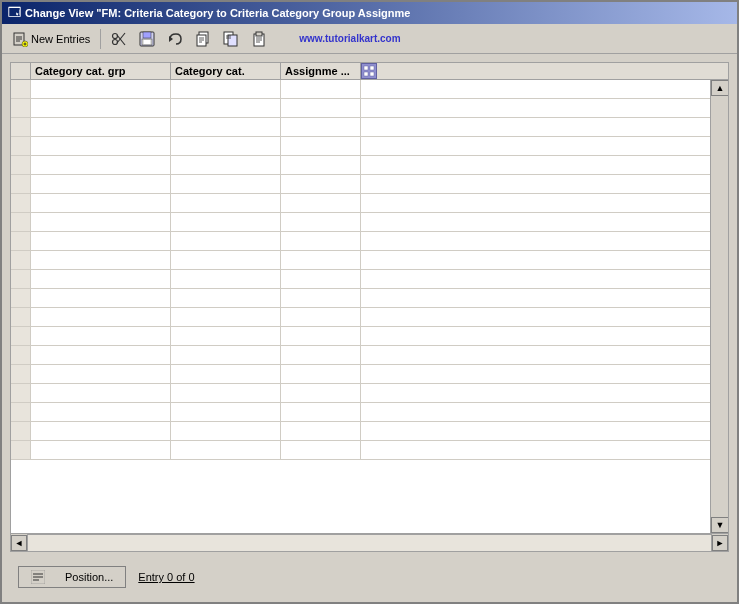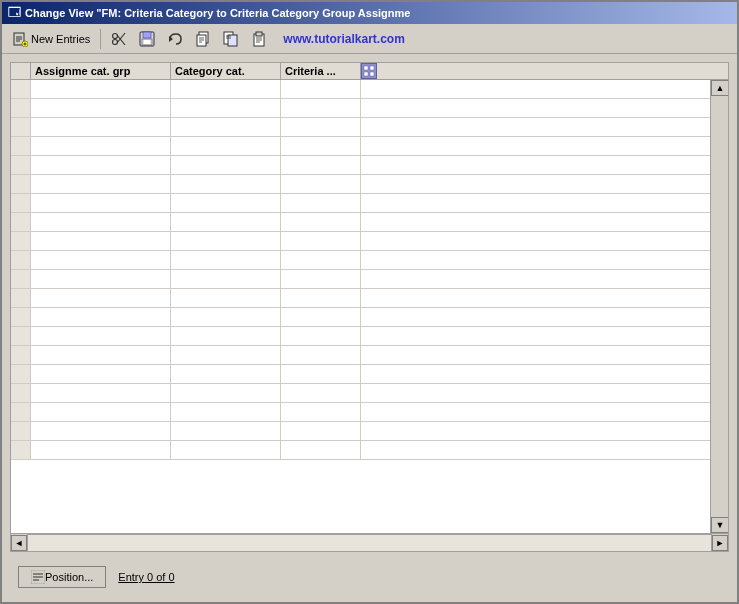--- a/index.html
+++ b/index.html
@@ -72,23 +72,23 @@
 
     .toolbar-separator {
       width: 1px;
       height: 20px;
       background: #a0a0a0;
       margin: 0 2px;
     }
 
     .watermark-text {
       color: #3333cc;
-      font-size: 12px;
+      font-size: 10px;
       font-weight: bold;
-      margin-left: 8px;
+      margin-left: 24px;
     }
 
     .content-area {
       flex: 1;
       padding: 8px;
       display: flex;
       flex-direction: column;
       gap: 8px;
       overflow: hidden;
     }
@@ -212,21 +212,21 @@
       padding: 6px 8px;
       display: flex;
       align-items: center;
       gap: 12px;
       flex-shrink: 0;
     }
 
     .position-btn {
       display: flex;
       align-items: center;
-      gap: 0;
+      gap: 20px;
       background: #d4d0c8;
       border: 1px solid #808080;
       padding: 3px 12px;
       cursor: pointer;
       font-size: 11px;
     }
 
     .position-icon {
       width: 14px;
       height: 14px;
@@ -360,23 +360,23 @@
 
     <span class="watermark-text">www.tutorialkart.com</span>
   </div>
 
   <div class="content-area">
 
     <div class="table-container">
 
       <div class="table-header">
         <div class="table-header-cell col-select"></div>
-        <div class="table-header-cell">Assignme cat. grp</div>
+        <div class="table-header-cell">Category cat. grp</div>
         <div class="table-header-cell">Category cat.</div>
-        <div class="table-header-cell">Criteria ...</div>
+        <div class="table-header-cell">Assignme ...</div>
         <div class="settings-icon">
           <svg width="12" height="12" viewBox="0 0 12 12">
             <rect x="0" y="0" width="12" height="12" fill="#9090d0"></rect>
             <rect x="1" y="1" width="4" height="4" fill="white" stroke="#6060a0" stroke-width="0.5"></rect>
             <rect x="7" y="1" width="4" height="4" fill="white" stroke="#6060a0" stroke-width="0.5"></rect>
             <rect x="1" y="7" width="4" height="4" fill="white" stroke="#6060a0" stroke-width="0.5"></rect>
             <rect x="7" y="7" width="4" height="4" fill="white" stroke="#6060a0" stroke-width="0.5"></rect>
           </svg>
         </div>
       </div>

